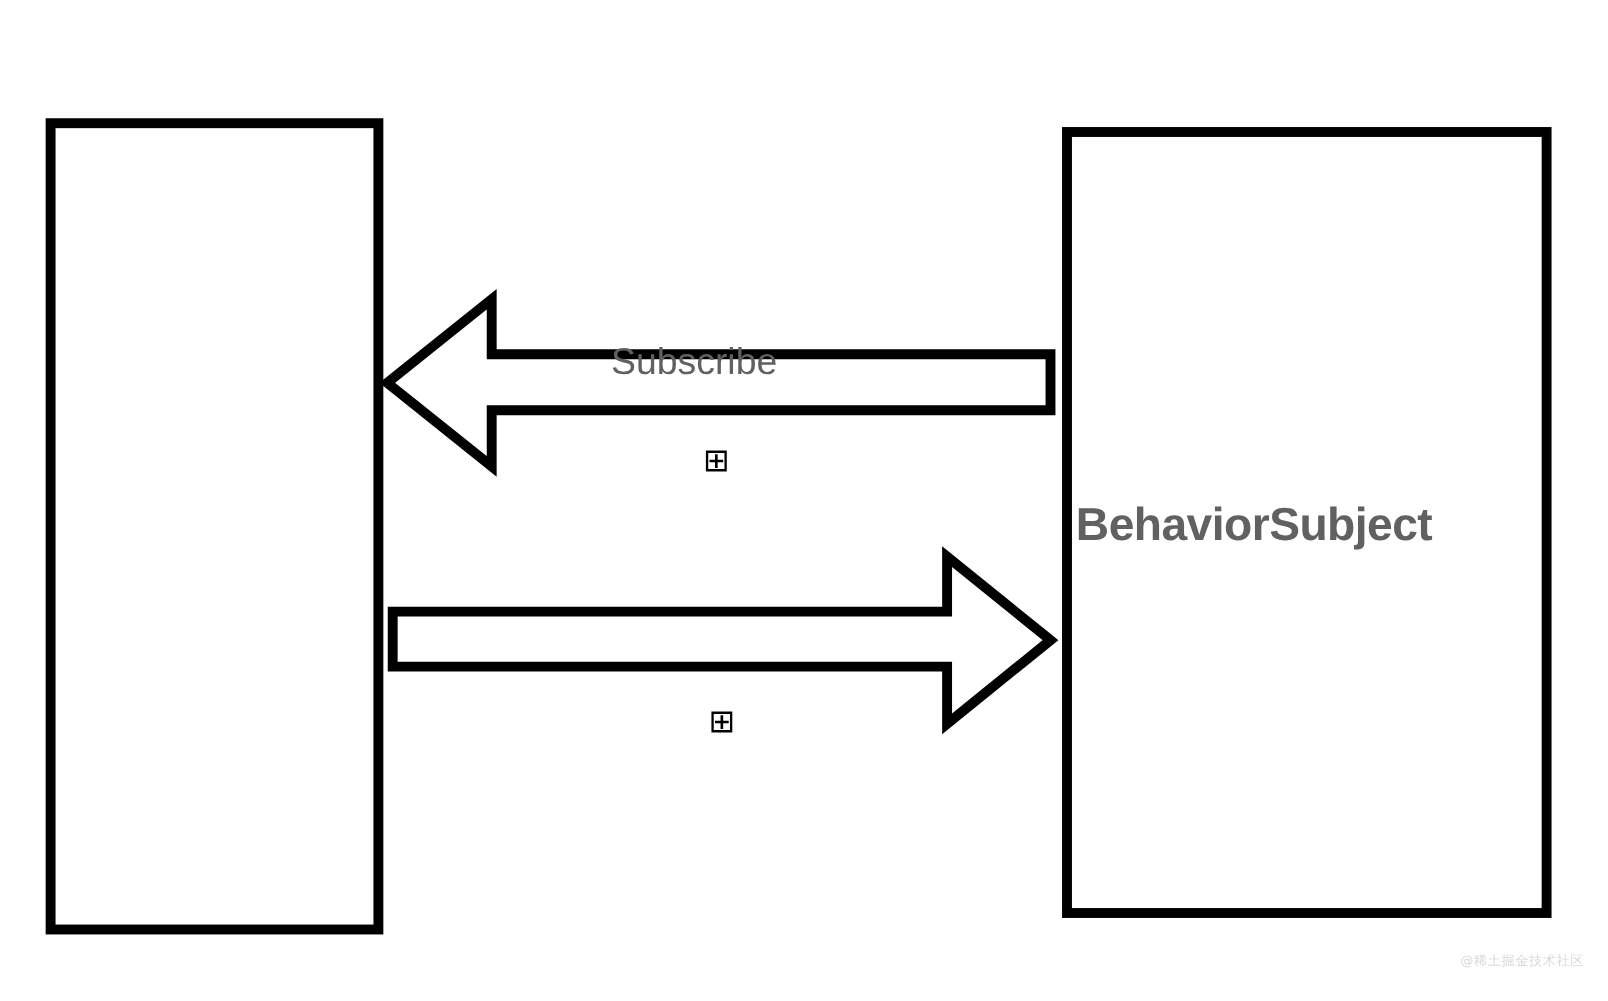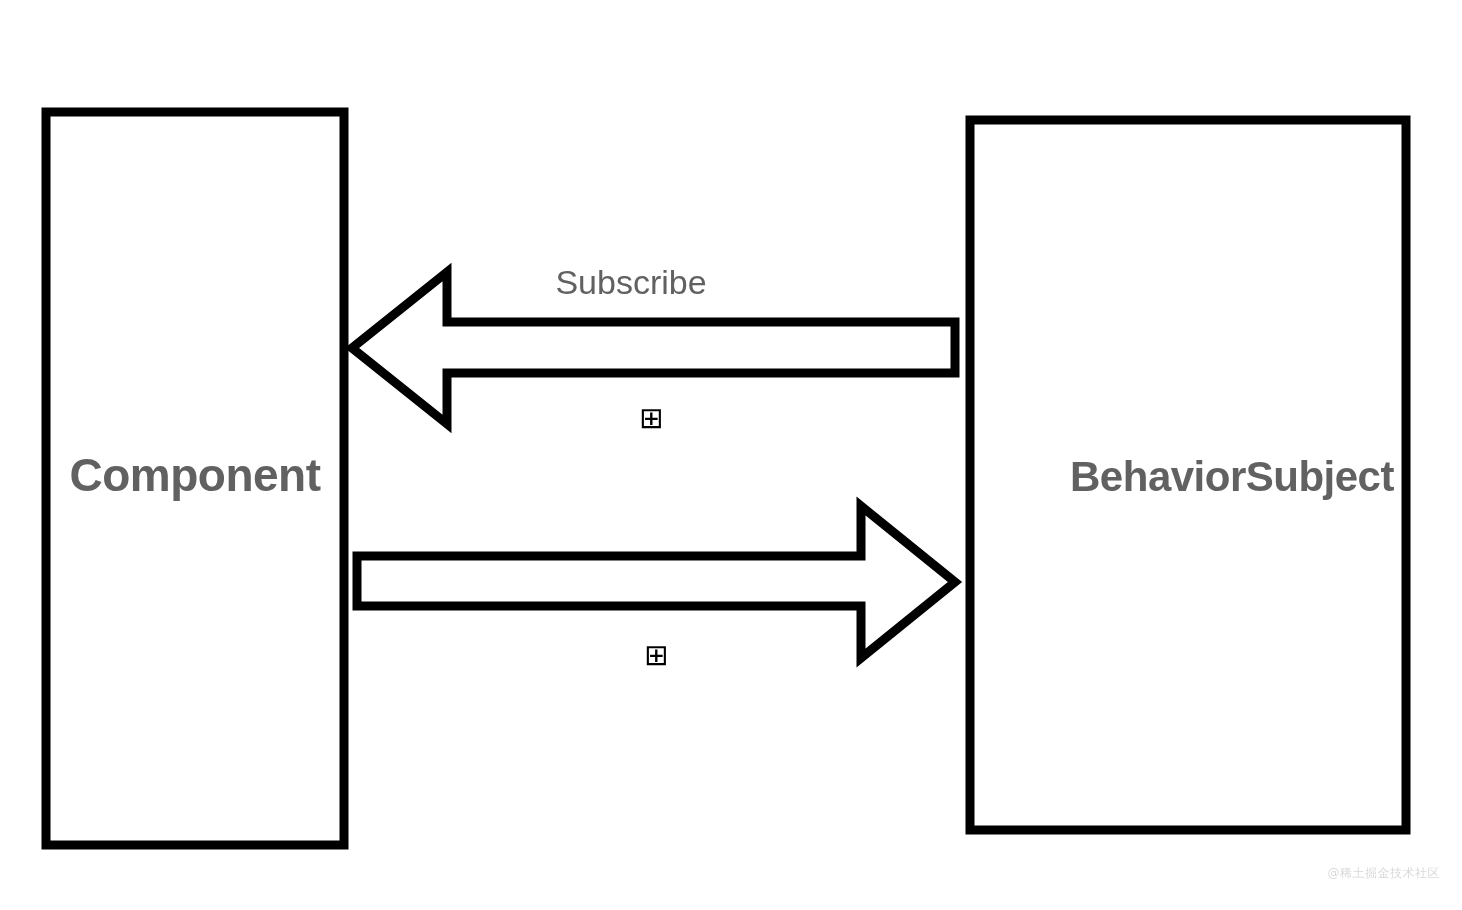--- a/index.html
+++ b/index.html
@@ -42,36 +42,37 @@
   }
   .label-service {
     left: 970px;
     top: 132px;
     width: 436px;
     font-size: 54px;
     font-weight: normal;
     letter-spacing: 0px;
   }
   .label-behaviorsubject {
-    left: 1014px;
+    left: 922px;
     top: 456px;
     width: 436px;
     font-size: 42px;
     font-weight: bold;
     letter-spacing: -0.5px;
   }
   .arrow-label {
     position: absolute;
     color: #616161;
     white-space: nowrap;
     text-align: center;
     font-size: 34px;
     font-weight: normal;
     line-height: 1;
     user-select: none;
+    margin-top: 47px;
   }
   .label-subscribe {
     left: 431px;
     top: 265px;
     width: 400px;
   }
   .label-dispatch {
     left: 433px;
     top: 512px;
     width: 400px;
@@ -107,21 +108,20 @@
 
     <rect x="46" y="112" width="298" height="733" fill="#ffffff" stroke="#000000" stroke-width="9"></rect>
 
     <rect x="970" y="120" width="436" height="710" fill="#ffffff" stroke="#000000" stroke-width="9"></rect>
 
     <polygon points="352,348 447,272 447,322 955,322 955,373 447,373 447,424" fill="#ffffff" stroke="#000000" stroke-width="9" stroke-linejoin="miter"></polygon>
 
     <polygon points="955,582 861,506 861,556 357,556 357,606 861,606 861,658" fill="#ffffff" stroke="#000000" stroke-width="9" stroke-linejoin="miter"></polygon>
   </svg>
 
-  <div class="box-label label-component">Component</div>
 
 
   <div class="box-label label-behaviorsubject">BehaviorSubject</div>
 
   <div class="arrow-label label-subscribe">Subscribe</div>
 
 
   <div class="plus-glyph plus-1">⊞</div>
 
   <div class="plus-glyph plus-2">⊞</div>

